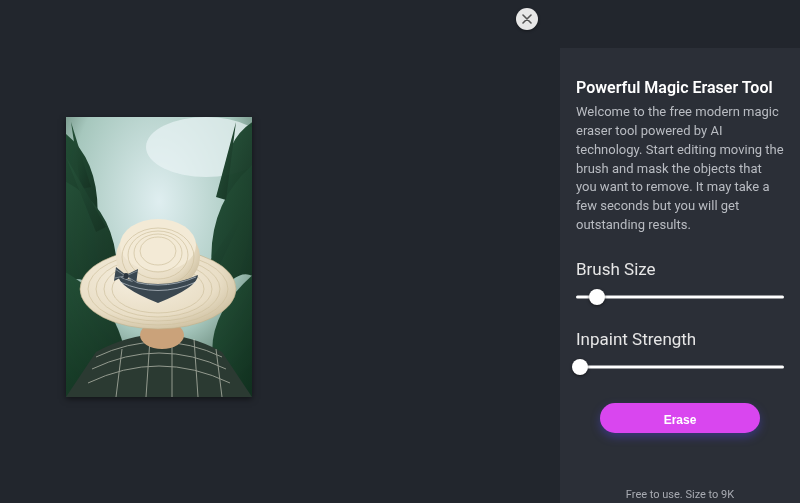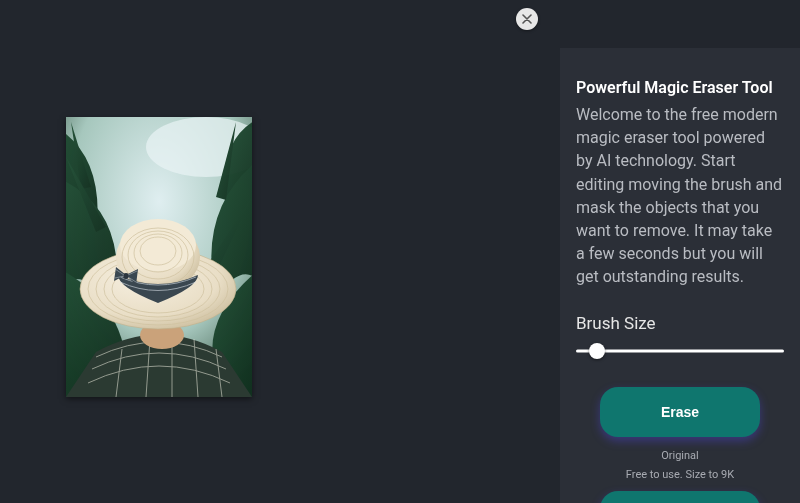--- a/index.html
+++ b/index.html
@@ -53,21 +53,21 @@
     margin-top: 48px;
   }
   .intro { background: #2b2f37; }
   .intro h1 {
     font-size: 16px;
     font-weight: 600;
     margin-bottom: 6px;
     color: #fff;
   }
   .intro p {
-    font-size: 16px;
+    font-size: 13px;
     line-height: 1.45;
     color: #b9bcc2;
   }
   .control { margin-top: 24px; }
   .control-label {
     font-size: 17px;
     color: #e6e6e6;
     margin-bottom: 10px;
     display: block;
   }
@@ -91,25 +91,25 @@
     background: #fff;
     border-radius: 50%;
     transform: translate(-50%, -50%);
     box-shadow: 0 1px 3px rgba(0,0,0,0.5);
     cursor: grab;
   }
   .btn {
     display: block;
     width: 160px;
     margin: 0 auto;
-    height: 50px;
+    height: 30px;
     border-radius: 18px;
-    background: #0f766e;
+    background: #d946ef;
     color: #fff;
-    font-size: 14px;
+    font-size: 12px;
     font-weight: 600;
     border: none;
     cursor: pointer;
     text-align: center;
     line-height: 34px;
     box-shadow: 0 4px 10px rgba(79,70,229,0.4);
   }
   .erase-wrap { margin-top: 28px; }
   .original-link {
     text-align: center;
@@ -227,23 +227,29 @@
   </div>
 
   <div class="control">
     <span class="control-label">Brush Size</span>
     <div class="slider">
       <div class="track"></div>
       <div class="thumb" style="left:10%"></div>
     </div>
   </div>
 
+  <div class="control">
+    <span class="control-label">Inpaint Strength</span>
+    <div class="slider">
+      <div class="track"></div>
+      <div class="thumb" style="left:2%"></div>
+    </div>
+  </div>
 
   <div class="erase-wrap">
     <button class="btn">Erase</button>
-    <div class="original-link">Original</div>
   </div>
 
   <div class="spacer"></div>
 
   <div class="usage-note">Free to use. Size to 9K</div>
   <button class="btn">Powerful</button>
 </aside>
 
 </body></html>

